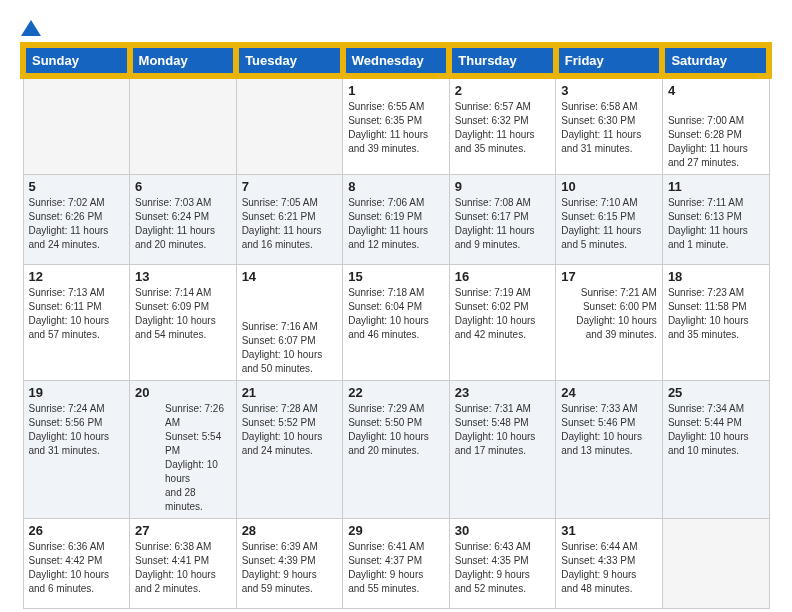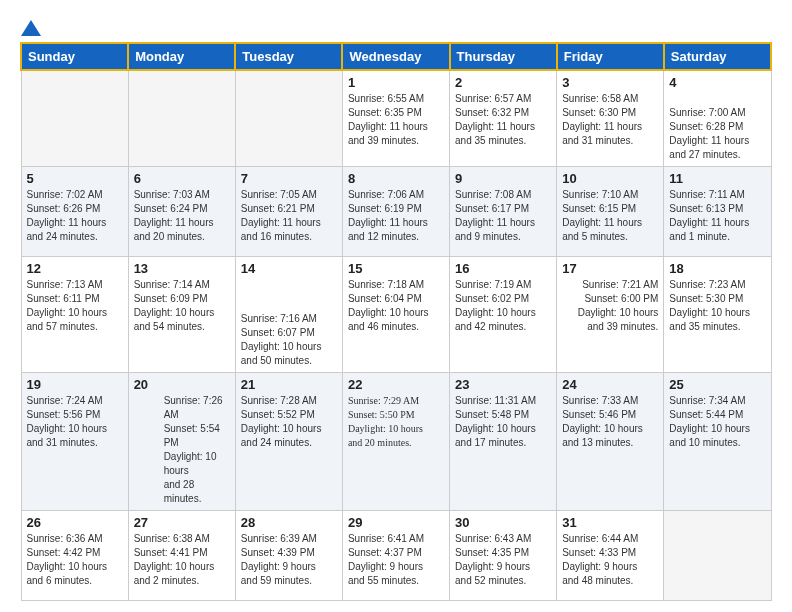--- a/index.html
+++ b/index.html
@@ -39,21 +39,21 @@
       border-collapse: collapse;
       table-layout: fixed;
     }
     .calendar th {
       background: #1565c0;
       color: #fff;
       text-align: left;
       padding: 5px 6px;
       font-size: 13px;
       font-weight: bold;
-      border: 2px solid #eab308;
+      border: 6px solid #eab308;
       margin-left: 44px;
     }
     .calendar td {
       border: 1px solid #ccc;
       vertical-align: top;
       padding: 4px 5px;
       height: 90px;
       font-size: 10.5px;
       color: #222;
       background: #fff;
@@ -230,21 +230,21 @@
         <td>
           <div class="day-number">17</div>
           <div class="cell-content" style="white-space: pre-line; text-align: right;">Sunrise: 7:21 AM
 Sunset: 6:00 PM
 Daylight: 10 hours
 and 39 minutes.</div>
         </td>
         <td>
           <div class="day-number">18</div>
           <div class="cell-content" style="white-space: pre-line;">Sunrise: 7:23 AM
-Sunset: 5:30 PM
+Sunset: 11:58 PM
 Daylight: 10 hours
 and 35 minutes.</div>
         </td>
       </tr>
       <tr class="row-shaded">
         <td>
           <div class="day-number">19</div>
           <div class="cell-content" style="white-space: pre-line;">Sunrise: 7:24 AM
 Sunset: 5:56 PM
 Daylight: 10 hours
@@ -259,28 +259,28 @@
         </td>
         <td>
           <div class="day-number">21</div>
           <div class="cell-content" style="white-space: pre-line;">Sunrise: 7:28 AM
 Sunset: 5:52 PM
 Daylight: 10 hours
 and 24 minutes.</div>
         </td>
         <td>
           <div class="day-number">22</div>
-          <div class="cell-content" style="white-space: pre-line; font-family: Liberation Serif, serif;">Sunrise: 7:29 AM
+          <div class="cell-content" style="white-space: pre-line;">Sunrise: 7:29 AM
 Sunset: 5:50 PM
 Daylight: 10 hours
 and 20 minutes.</div>
         </td>
         <td>
           <div class="day-number">23</div>
-          <div class="cell-content" style="white-space: pre-line;">Sunrise: 11:31 AM
+          <div class="cell-content" style="white-space: pre-line;">Sunrise: 7:31 AM
 Sunset: 5:48 PM
 Daylight: 10 hours
 and 17 minutes.</div>
         </td>
         <td>
           <div class="day-number">24</div>
           <div class="cell-content" style="white-space: pre-line;">Sunrise: 7:33 AM
 Sunset: 5:46 PM
 Daylight: 10 hours
 and 13 minutes.</div>

